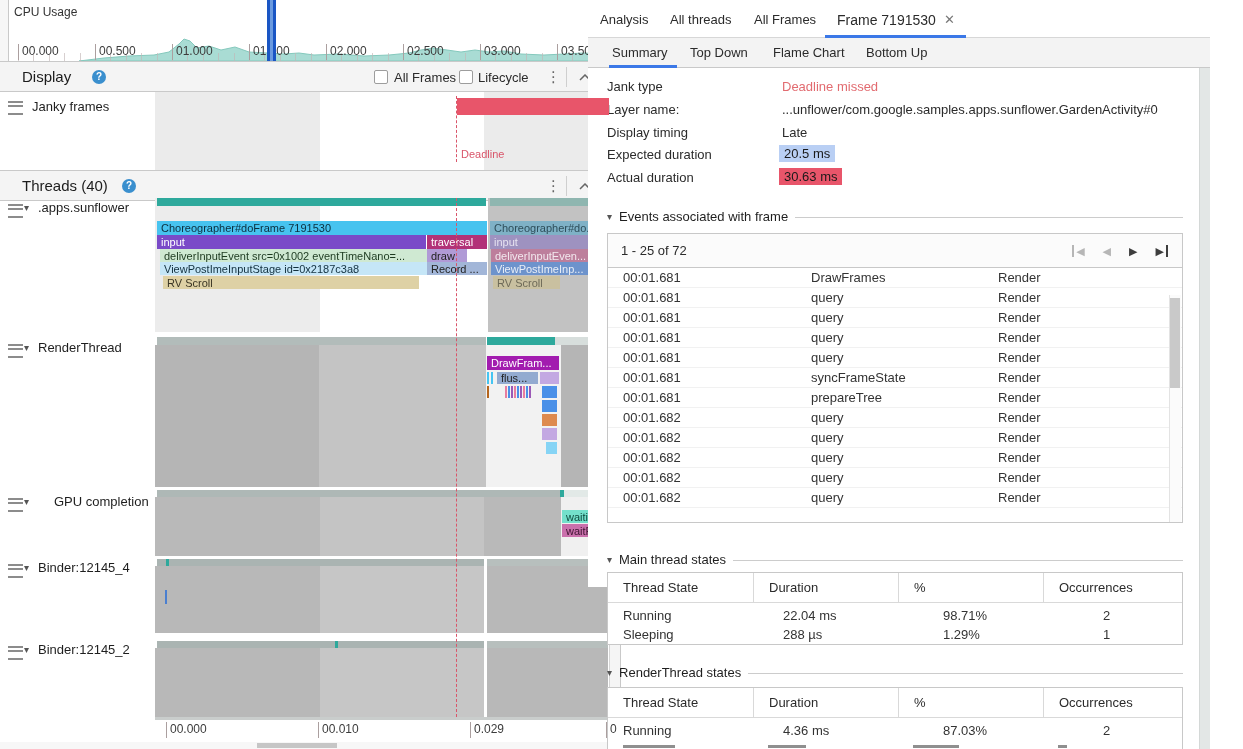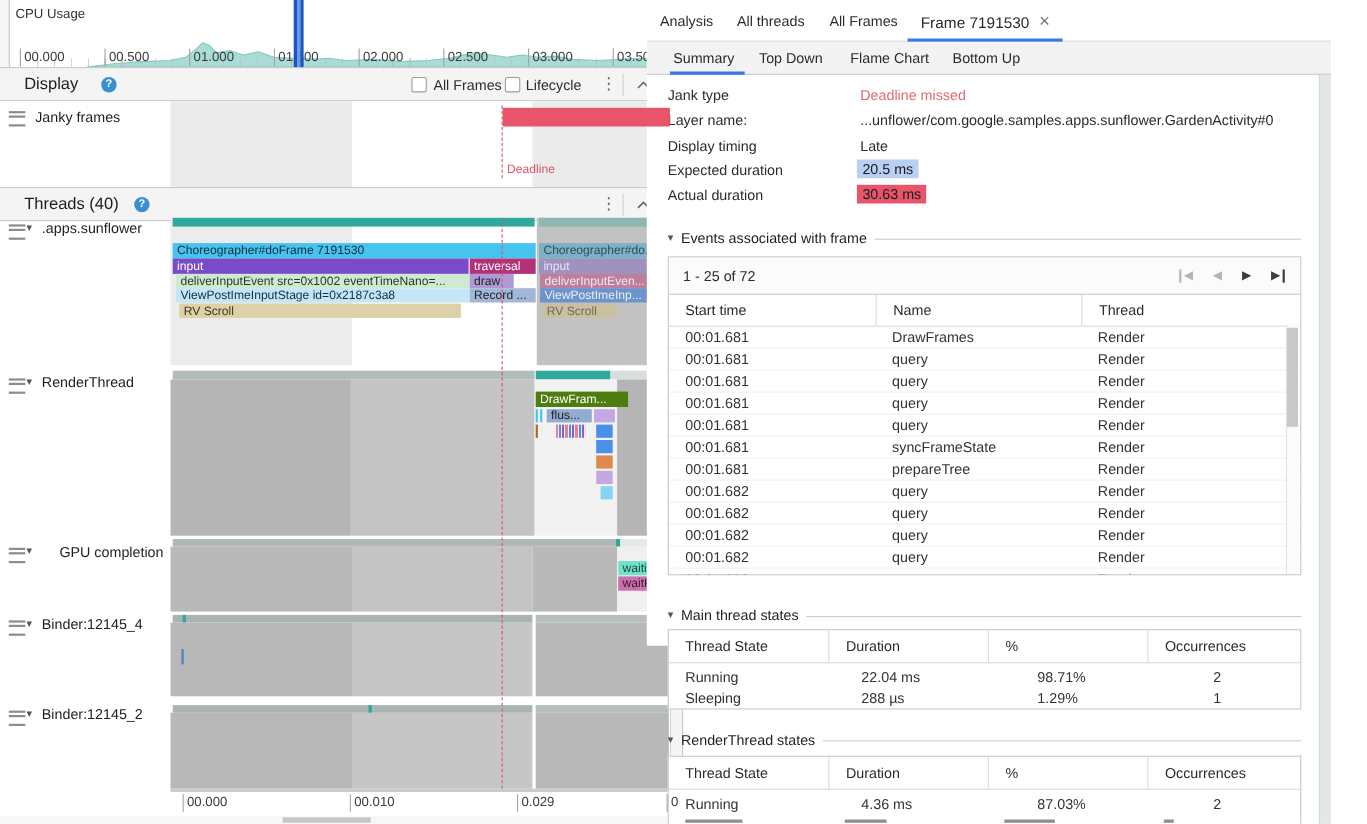--- a/index.html
+++ b/index.html
@@ -142,21 +142,21 @@
 
     <div class="abs" style="left:157px;top:337px;width:329px;height:8px;background:#b2bcba;"></div>
     <div class="abs" style="left:487px;top:337px;width:68px;height:8px;background:#2ea99c;"></div>
     <div class="abs" style="left:555px;top:337px;width:48px;height:8px;background:#d7dedc;"></div>
     <div class="abs" style="left:603px;top:337px;width:5px;height:8px;background:#2ea99c;"></div>
     <div class="zone" style="left:155px;top:345px;width:164px;height:142px;background:#b5b5b5;"></div>
     <div class="zone" style="left:319px;top:345px;width:167px;height:142px;background:#c4c4c4;"></div>
     <div class="zone" style="left:486px;top:345px;width:75px;height:142px;background:#f2f2f2;"></div>
     <div class="zone" style="left:561px;top:345px;width:48px;height:142px;background:#b5b5b5;"></div>
 
-    <div class="bar" style="left:487px;top:356px;width:84px;height:14px;background:#4d7c0f;color:#fff;">DrawFram...</div>
+    <div class="bar" style="left:487px;top:356px;width:72px;height:14px;background:#a21caf;color:#fff;">DrawFram...</div>
     <div class="abs" style="left:603px;top:356px;width:5px;height:14px;background:#8f7ab8;"></div>
     <div class="abs" style="left:487px;top:372px;width:2px;height:12px;background:#45c5f2;"></div>
     <div class="abs" style="left:491px;top:372px;width:2px;height:12px;background:#45c5f2;"></div>
     <div class="bar" style="left:497px;top:372px;width:41px;height:12px;background:#93abd0;color:#222;line-height:12px;">flus...</div>
     <div class="abs" style="left:540px;top:372px;width:19px;height:12px;background:#c3a8e2;"></div>
     <div class="abs" style="left:603px;top:372px;width:4px;height:12px;background:#5b8fd0;"></div>
     <div class="abs" style="left:487px;top:386px;width:2px;height:12px;background:#b5651d;"></div>
     <div class="abs" style="left:505px;top:386px;width:27px;height:12px;background:repeating-linear-gradient(90deg,#e87da0 0,#e87da0 2px,#f2f2f2 2px,#f2f2f2 3px,#4a90e8 3px,#4a90e8 5px,#f2f2f2 5px,#f2f2f2 6px,#9b59b6 6px,#9b59b6 8px,#f2f2f2 8px,#f2f2f2 9px);"></div>
     <div class="abs" style="left:542px;top:386px;width:15px;height:12px;background:#4a90e8;"></div>
     <div class="abs" style="left:603px;top:386px;width:3px;height:12px;background:#a0522d;"></div>
@@ -254,25 +254,20 @@
 
     <div class="rtable" style="left:19px;top:233px;width:576px;height:290px;">
       <div style="display:flex;align-items:center;height:33px;border-bottom:1px solid #c8c8c8;background:#fbfbfb;">
         <span class="nowrap" style="padding-left:13px;">1 - 25 of 72</span>
         <span style="flex:1"></span>
         <span class="pgbtn pg-dis pg-first" style="margin-right:18px;">◀</span>
         <span class="pgbtn pg-dis" style="margin-right:18px;">◀</span>
         <span class="pgbtn pg-en" style="margin-right:18px;">▶</span>
         <span class="pgbtn pg-en pg-last" style="margin-right:14px;">▶</span>
       </div>
-      <div class="thead" style="height:28px;">
-        <span class="hc ec1" style="height:28px;line-height:28px;">Start time</span>
-        <span class="hc ec2" style="height:28px;line-height:28px;">Name</span>
-        <span class="hc ec3" style="height:28px;line-height:28px;">Thread</span>
-      </div>
       <div class="trow">
           <span class="c ec1">00:01.681</span>
           <span class="c ec2">DrawFrames</span>
           <span class="c ec3">Render</span>
         </div>
       <div class="trow">
           <span class="c ec1">00:01.681</span>
           <span class="c ec2">query</span>
           <span class="c ec3">Render</span>
         </div>

